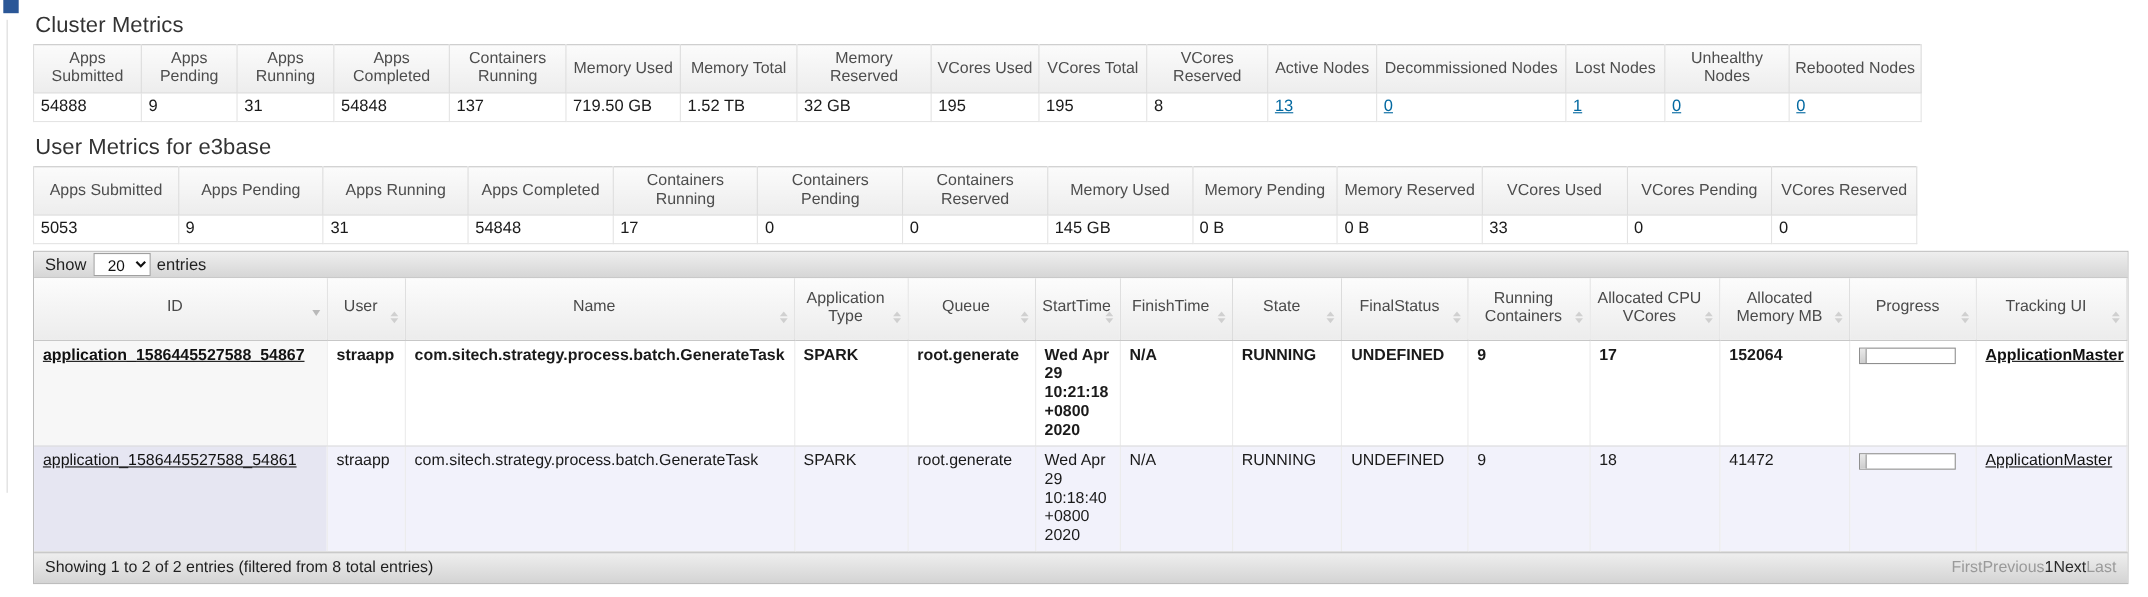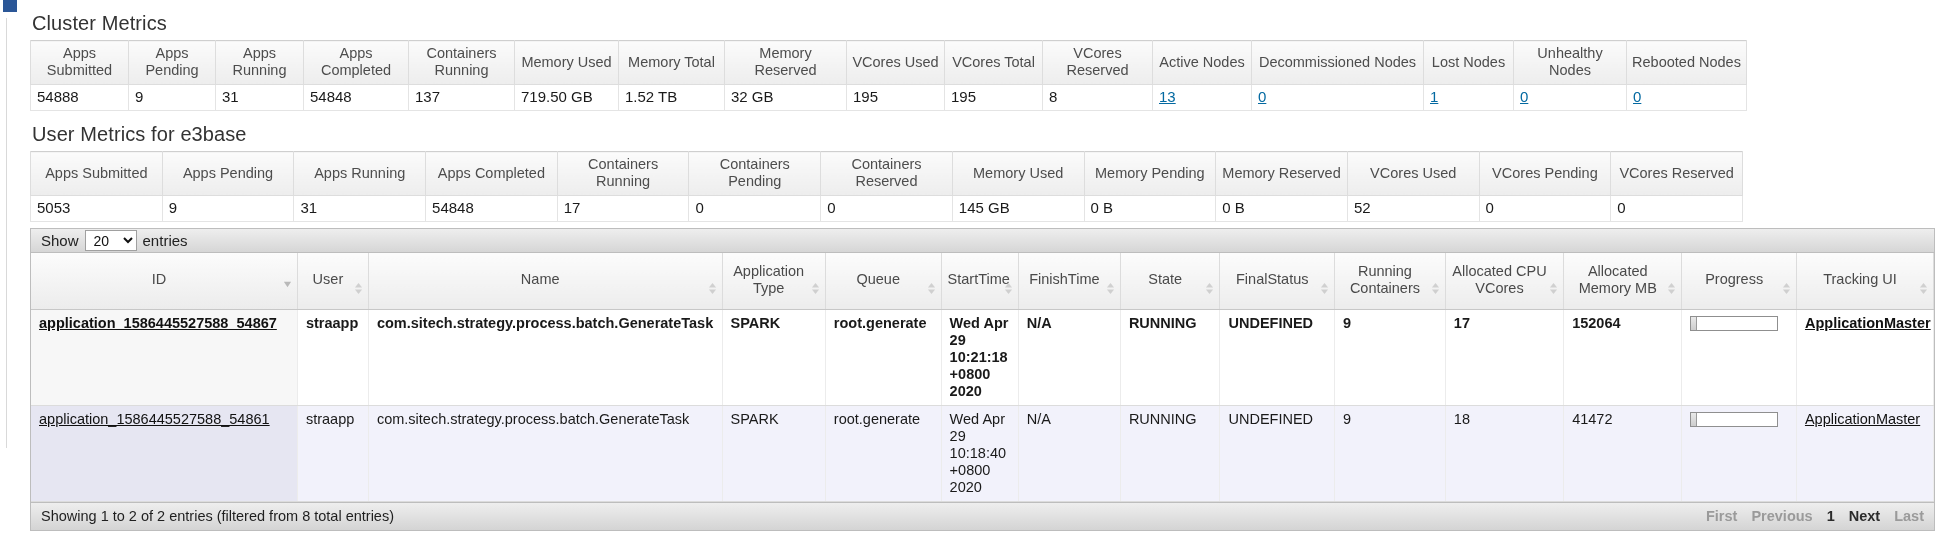--- a/index.html
+++ b/index.html
@@ -142,20 +142,21 @@
   }
   .dt-length select {
     font-family: "Liberation Sans", sans-serif;
     font-size: 14px;
     height: 21px;
     padding: 0 6px 0 4px;
     border: 1px solid #a0a0a0;
     background: #ffffff;
     color: #111;
     width: 52px;
+    text-align: right;
   }
   .dt-filter label { margin-right: 2px; }
   .dt-filter input {
     font-family: "Liberation Sans", sans-serif;
     font-size: 14px;
     height: 21px;
     width: 218px;
     border: 1px solid #8d8d8d;
     background: #ffffff;
     padding: 0 4px;
@@ -236,21 +237,21 @@
     border-top: 1px solid #bdbdbd;
     height: 28px;
     display: flex;
     align-items: center;
     justify-content: space-between;
     padding: 0 10px 0 10px;
     font-size: 14.5px;
     color: #1f1f1f;
     text-align: right;
   }
-  .dt-paginate { display: flex; gap: 14px; align-items: center; font-weight: bold; }
+  .dt-paginate { display: flex; align-items: center; }
   .pg { color: #9a9a9a; }
   .pg.active { color: #2b2b2b; }
 </style>
 </head>
 <body>
 
 <div id="root">
 
   <div class="left-gutter">
     <div class="gutter-mark"></div>
@@ -347,21 +348,21 @@
             <td>5053</td>
             <td>9</td>
             <td>31</td>
             <td>54848</td>
             <td>17</td>
             <td>0</td>
             <td>0</td>
             <td>145 GB</td>
             <td>0 B</td>
             <td>0 B</td>
-            <td>52</td>
+            <td>33</td>
             <td>0</td>
             <td>0</td>
           </tr>
       </tbody>
     </table>
 
     <div class="dt-wrap">
 
       <div class="dt-top">
         <div class="dt-length">

